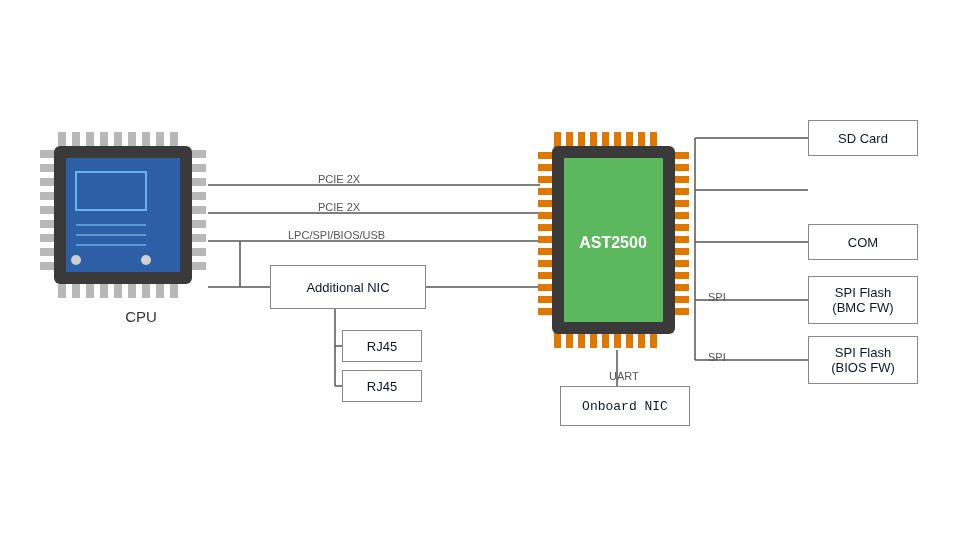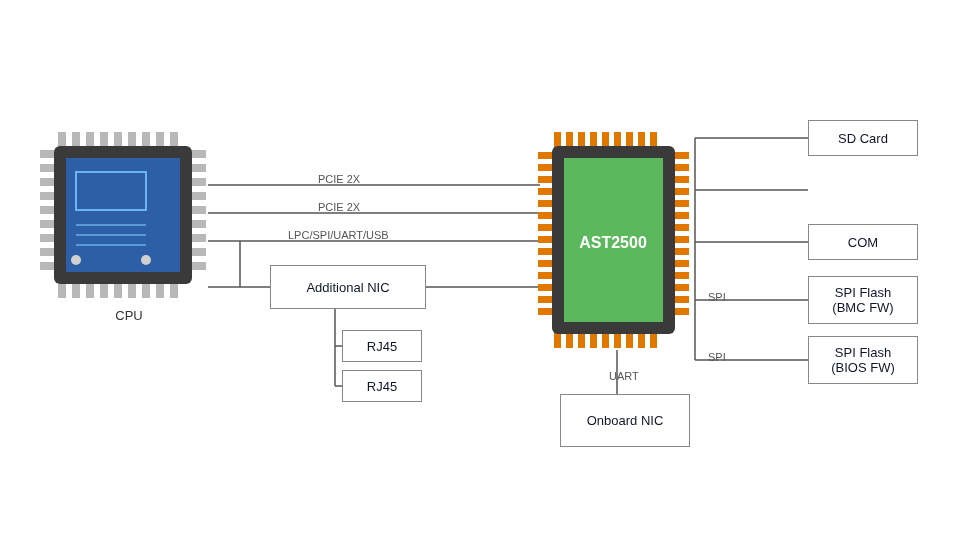--- a/index.html
+++ b/index.html
@@ -32,23 +32,23 @@
     }
     .chip-ast {
       position: absolute;
       left: 536px;
       top: 130px;
       width: 155px;
       height: 220px;
     }
     .cpu-label {
       position: absolute;
-      left: 99px;
+      left: 111px;
       top: 308px;
-      font-size: 13px;
+      font-size: 15px;
       color: #333;
       text-align: center;
       width: 60px;
     }
     .box {
       position: absolute;
       border: 1.5px solid #888;
       background: #fff;
       display: flex;
       align-items: center;
@@ -100,23 +100,24 @@
       height: 48px;
     }
     .box-spi-bios {
       left: 808px;
       top: 336px;
       width: 110px;
       height: 48px;
     }
     .box-onboard-nic {
       left: 560px;
-      top: 394px;
+      top: 386px;
       width: 130px;
-      height: 53px;
+      height: 40px;
+      font-family: Liberation Mono, monospace;
     }
     .line-label {
       position: absolute;
       font-size: 11px;
       color: #555;
       padding-left: 8px;
     }
   </style>
 </head>
 <body>
@@ -271,21 +272,21 @@
       <rect x="16" y="16" width="123" height="188" rx="6" ry="6" fill="#3a3a3a"></rect>
 
       <rect x="28" y="28" width="99" height="164" fill="#5cb85c"></rect>
 
       <text x="77" y="118" text-anchor="middle" fill="white" font-size="16" font-family="Arial" font-weight="bold">AST2500</text>
     </svg>
   </div>
 
   <div class="line-label" style="left:310px; top:173px;">PCIE 2X</div>
   <div class="line-label" style="left:310px; top:201px;">PCIE 2X</div>
-  <div class="line-label" style="left:280px; top:229px;">LPC/SPI/UART/USB</div>
+  <div class="line-label" style="left:280px; top:229px;">LPC/SPI/BIOS/USB</div>
 
   <div class="line-label" style="left:700px; top:291px;">SPI</div>
   <div class="line-label" style="left:700px; top:351px;">SPI</div>
   <div class="line-label" style="left:601px; top:370px;">UART</div>
 
   <div class="box box-additional-nic">Additional NIC</div>
   <div class="box box-rj45-1">RJ45</div>
   <div class="box box-rj45-2">RJ45</div>
   <div class="box box-sdcard">SD Card</div>
   <div class="box box-com">COM</div>

